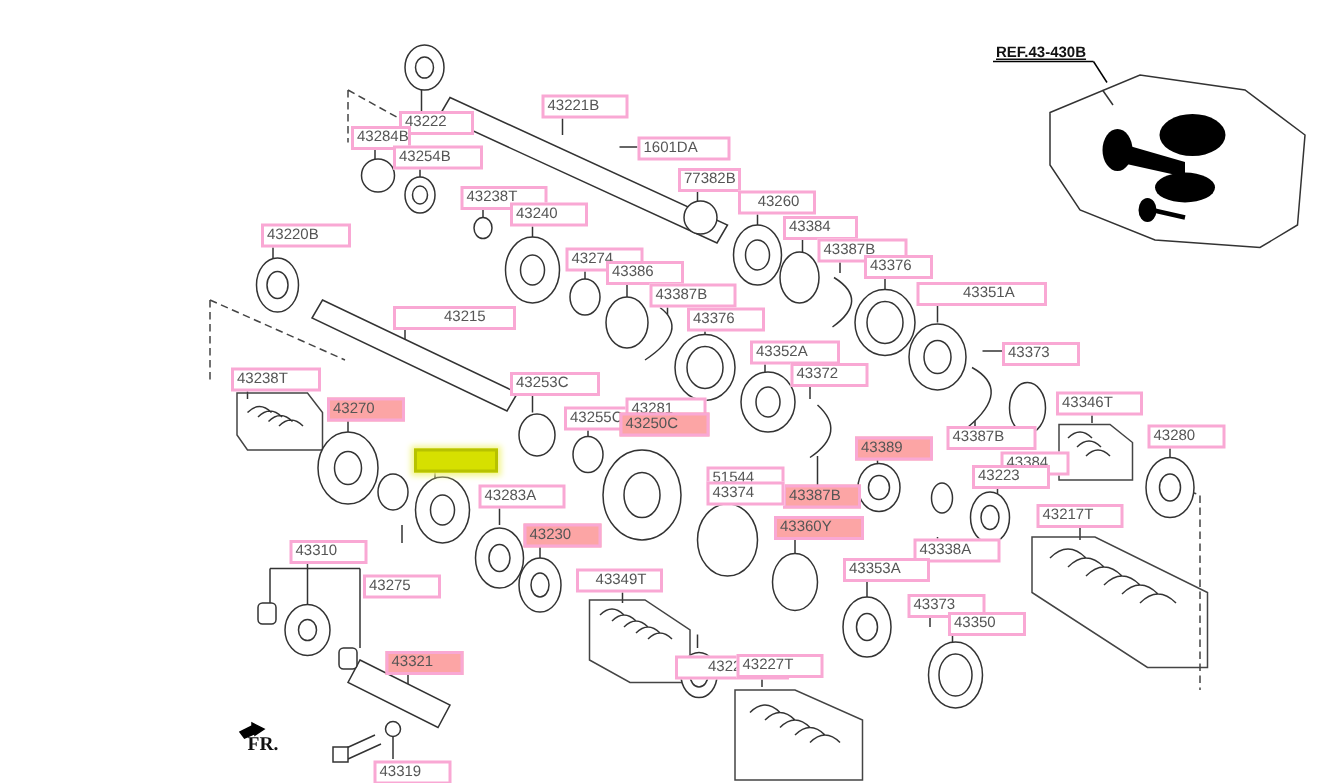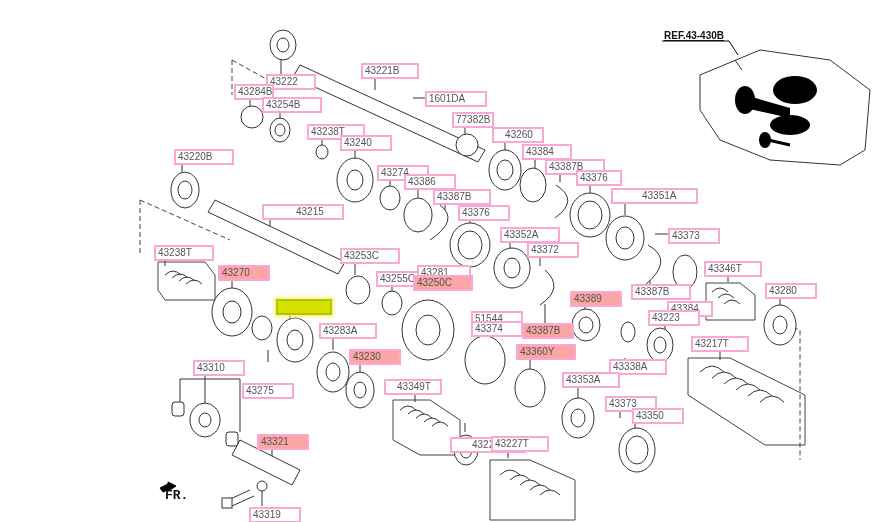--- a/index.html
+++ b/index.html
@@ -2,21 +2,21 @@
 <html><head>
 <meta charset="utf-8">
 <style>
   html,body{margin:0;padding:0;background:#ffffff;}
   body{width:882px;height:522px;position:relative;overflow:hidden;font-family:"Liberation Sans",sans-serif;}
   #diagram{position:absolute;left:0;top:0;width:882px;height:522px;}
   .lbl{position:absolute;height:12px;border:2px solid #f9a8d4;background:#ffffff;color:#555;font-family:"Liberation Sans",sans-serif;font-size:10px;line-height:12px;padding-left:2px;box-sizing:content-box;white-space:nowrap;cursor:pointer;}
   .lbl.tinted{background:#fca5a5;}
   .lbl.hl{background:#d6e000;border-color:#b7c200;box-shadow:0 0 4px 2px #f2f58a;color:#7a8a00;}
   .ref{position:absolute;font-family:"Liberation Sans",sans-serif;font-weight:bold;font-size:10px;color:#111;text-decoration:underline;}
-  .fr{position:absolute;font-family:Liberation Mono, monospace;font-weight:bold;font-size:13px;color:#111;padding-left:24px;}
+  .fr{position:absolute;font-family:Liberation Serif, serif;font-weight:bold;font-size:13px;color:#111;padding-left:24px;}
 </style>
 </head>
 <body>
 
 <svg id="diagram" viewBox="0 0 882 522" xmlns="http://www.w3.org/2000/svg" fill="none" stroke="#333" stroke-width="1">
 
   <g stroke="#333">
     <line x1="281" y1="58" x2="281" y2="76"></line>
       <line x1="250" y1="95" x2="250" y2="108"></line>
     <line x1="280" y1="108" x2="280" y2="118"></line>

